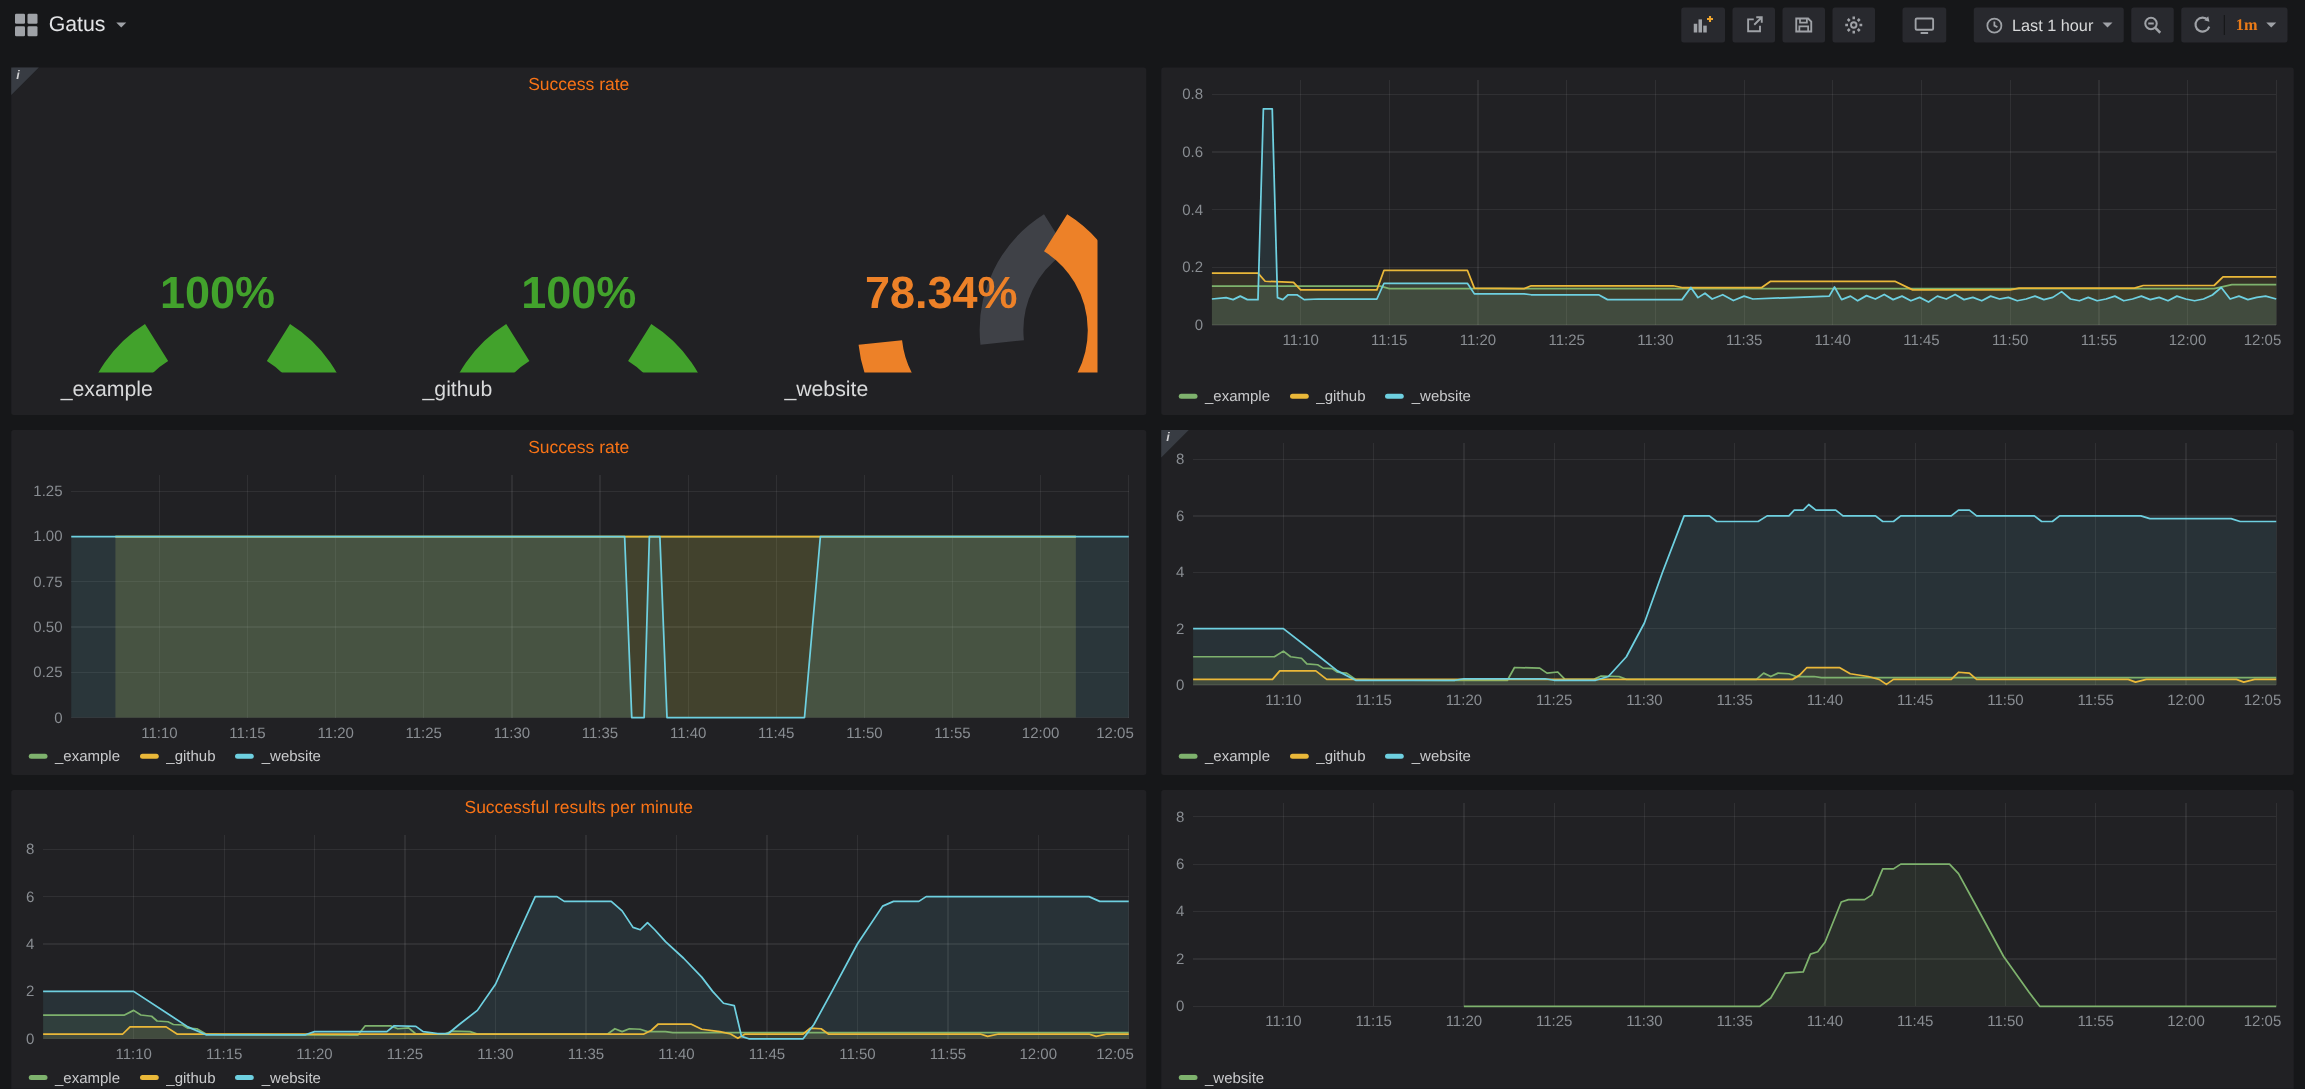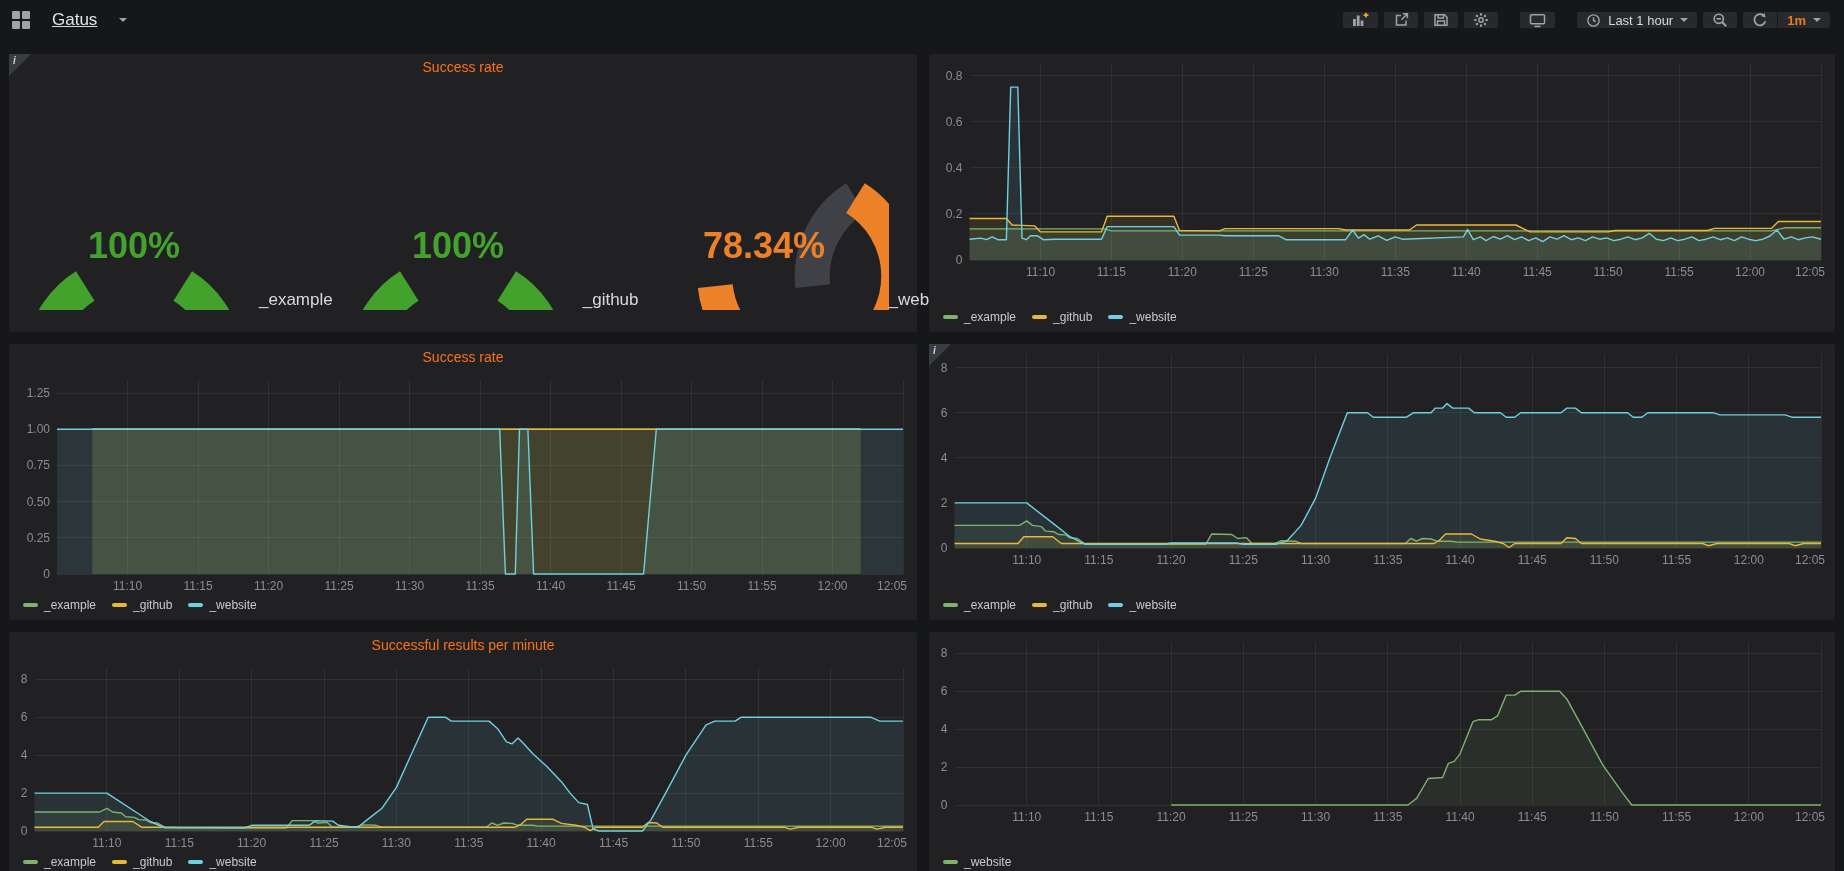--- a/index.html
+++ b/index.html
@@ -1,33 +1,33 @@
 <!DOCTYPE html>
 <html><head>
 <meta charset="utf-8">
 <style>
   * { margin:0; padding:0; box-sizing:border-box; }
   html,body { width:1844px; height:871px; overflow:hidden; background:#161719;
     font-family:"Liberation Sans", sans-serif; color:#d8d9da; }
   
   .navbar { height:40px; display:flex; align-items:center; justify-content:space-between;
     padding:0 14px 0 12px; background:#161719; }
-  .nav-left { display:flex; align-items:center; gap:22px;text-decoration:underline; }
+  .nav-left { display:flex; align-items:center; gap:9px; }
   .grid-icon { display:grid; grid-template-columns:8px 8px; grid-template-rows:8px 8px; gap:2px; }
   .grid-icon span { background:#9fa2a7; border-radius:1px; }
   .dash-title { font-size:17px; font-weight:500; color:#e3e4e6; }
   .caret { width:0; height:0; border-left:4px solid transparent; border-right:4px solid transparent;
     border-top:4px solid #9fa2a7; display:inline-block; }
   .nav-right { display:flex; align-items:center; gap:6px; }
-  .tbtn { display:flex; align-items:center; gap:7px; height:16px; padding:0 9px; border:none;
+  .tbtn { display:flex; align-items:center; gap:7px; height:28px; padding:0 9px; border:none;
     background:#28292e; border-radius:2px; color:#d8d9da; font-size:13px; cursor:pointer;
     font-family:"Liberation Sans",sans-serif; }
   .tbtn svg { display:block; }
   .tb-sep { width:10px; }
-  .orange-txt { color:#eb7b18; font-weight:700; font-size:13px; }
+  .orange-txt { color:#eb7b18; font-weight:700; font-size:13px;font-family:Liberation Serif, serif; }
   .vdiv { width:1px; height:16px; background:#17181a; margin:0 2px; }
   
   .dash { padding:14px 9px 0 9px; display:grid; grid-template-columns:908px 906px;
     grid-template-rows:278px 276px 245px; gap:12px; }
   .panel { background:#212124; position:relative; display:flex; flex-direction:column; border-radius:2px; }
   .panel-title { height:26px; line-height:26px; text-align:center; font-size:14px; font-weight:500;
     color:#f97316; cursor:pointer; flex:0 0 auto; }
   .chart-wrap { flex:1 1 auto; min-height:0; padding:0 6px; }
   .chart-svg { width:100%; height:100%; display:block; }
   .legend { flex:0 0 24px; display:flex; align-items:center; gap:16px; padding:0 0 6px 14px; }
@@ -36,21 +36,21 @@
   .legend-label { font-size:12px; color:#c9cacc; }
   .grid-line { stroke:rgba(255,255,255,0.07); stroke-width:1; shape-rendering:crispEdges; }
   .ytick, .xtick { fill:#898d92; font-size:12px; font-family:"Liberation Sans",sans-serif; }
   
   .info-corner { position:absolute; top:0; left:0; width:0; height:0;
     border-top:22px solid #383c43; border-right:22px solid transparent; cursor:pointer; z-index:2; }
   .info-i { position:absolute; top:-21px; left:4px; font-size:10px; font-style:italic;
     font-weight:700; color:#cfd0d2; }
   
   .gauges { flex:1; display:flex; align-items:center; justify-content:space-evenly; padding-bottom:4px; }
-  .gauge { display:flex; align-items:flex-end; }
+  .gauge { display:flex; flex-direction:column; align-items:flex-start; }
   .gauge-label { margin-top:4px; font-size:17px; color:#d8d9da; }
   .gauge-value { font-size:36px; font-weight:700; font-family:"Liberation Sans",sans-serif; }
 </style>
 </head>
 <body>
 
 <header class="navbar">
   <div class="nav-left">
     <span class="grid-icon">
         <span></span>

